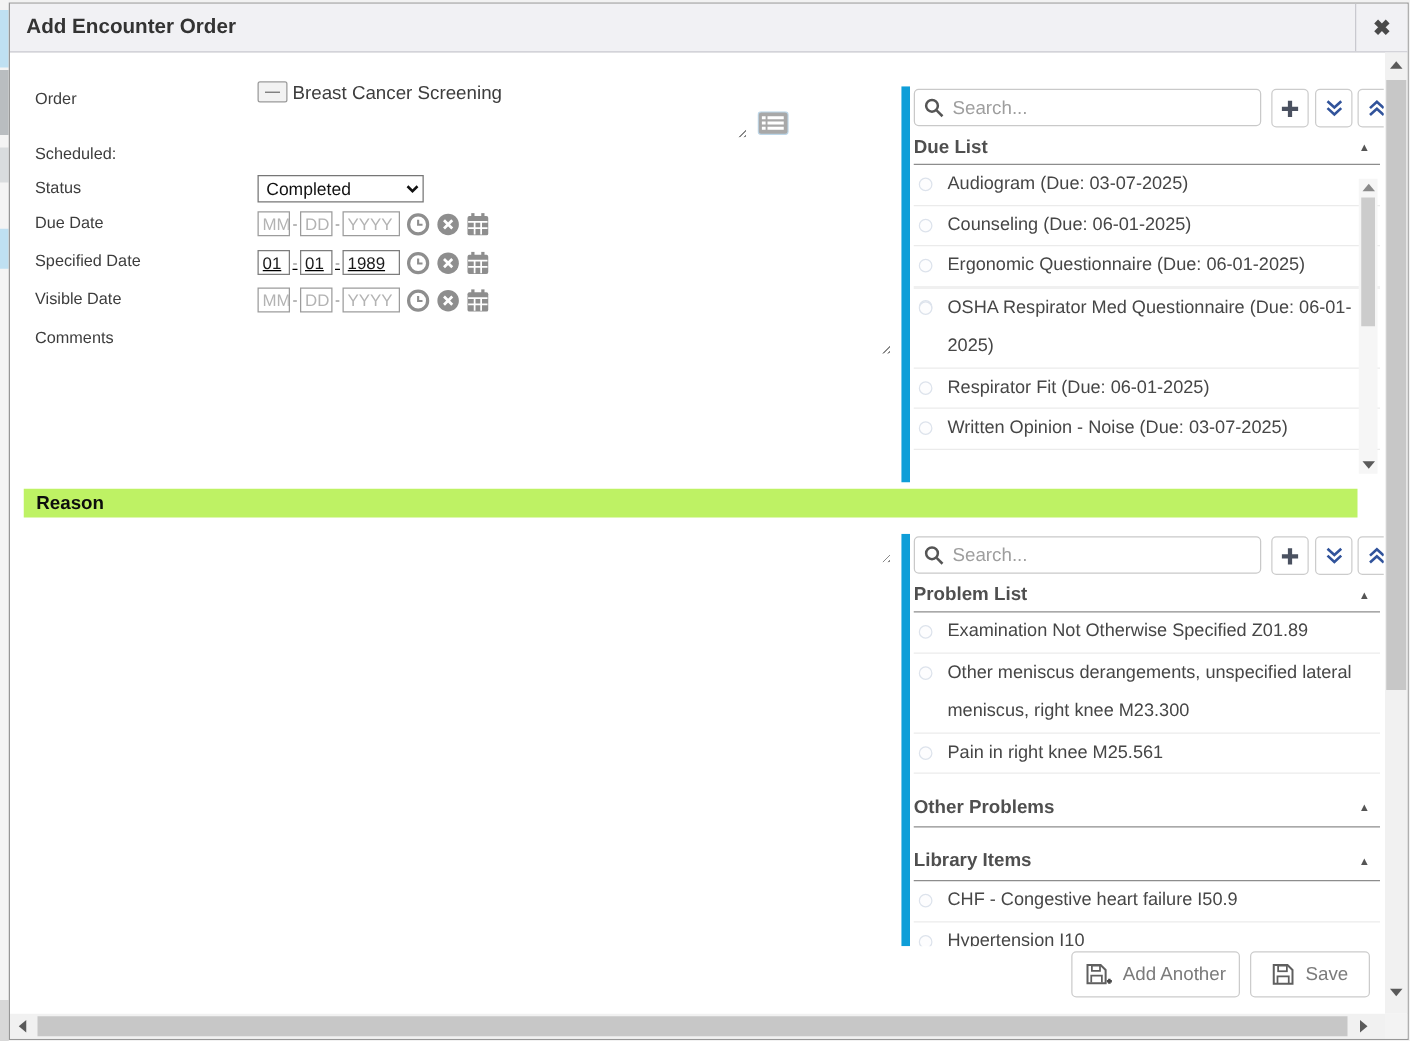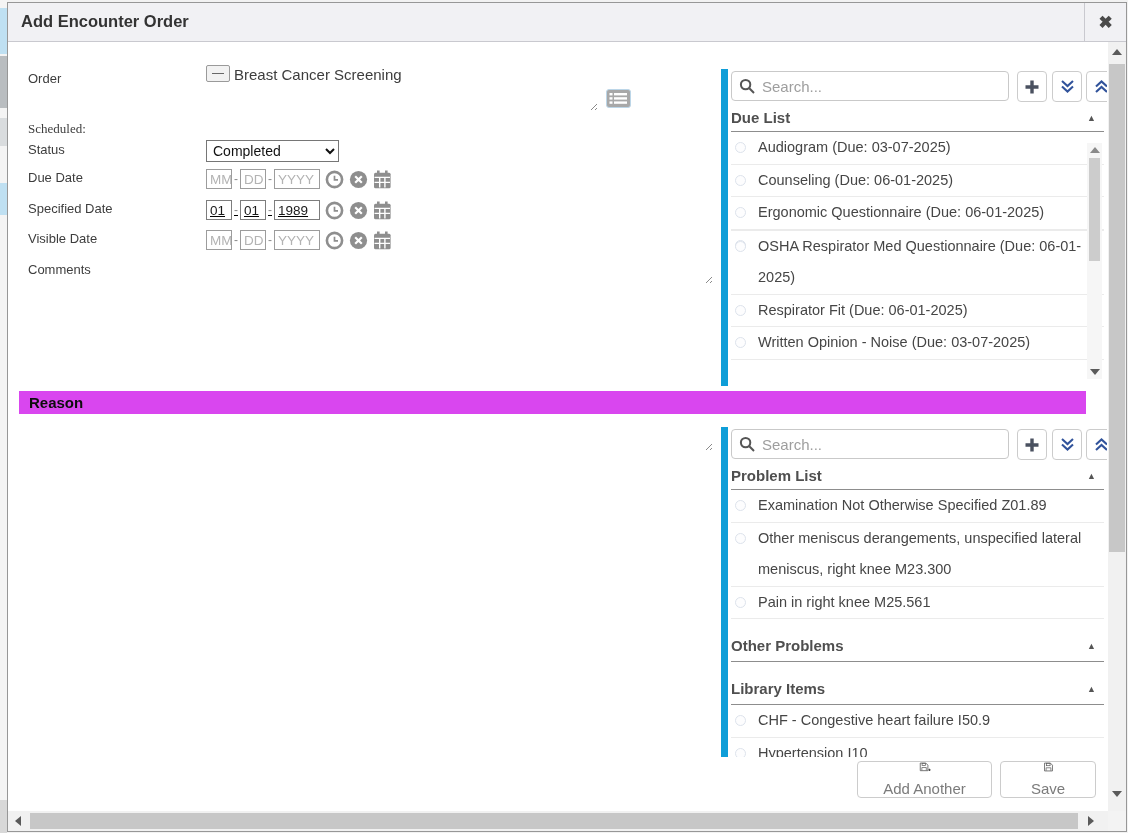--- a/index.html
+++ b/index.html
@@ -46,21 +46,21 @@
 
   .daterow { position:absolute; left:198px; height:22px; display:flex; align-items:center; }
   .dseg { height:20px; border:1px solid #9c9c9c; font-size:13.5px; text-align:left; padding-left:3px;
     font-family:"Liberation Sans",sans-serif; color:#1a1a1a; outline:none; }
   .dseg::placeholder { color:#b3b3b3; }
   .w-mm { width:26px; } .w-dd { width:26px; } .w-yy { width:46px; }
   .dsep { color:#8a8a8a; font-size:12px; margin:0 2px; }
   .dicon { margin-left:5px; width:19px; height:19px; display:inline-flex; cursor:pointer; }
 
   .reasonband { position:absolute; left:11px; top:388px; width:1067px; height:23px;
-    background:#d946ef; }
+    background:#bef264; }
   .reasonband span { font-size:15px; font-weight:bold; color:#0d0d0d; line-height:23px; padding-left:10px; display:inline-block; }
 
   
   .panel { position:absolute; left:713px; width:386px; background:#fff; overflow:hidden; }
   .bluebar { position:absolute; left:0; top:0; bottom:0; width:7px; }
   .searchwrap { position:absolute; left:10px; top:2px; width:278px; height:30px; }
   .searchwrap input { width:100%; height:100%; border:1px solid #c9c9c9; border-radius:4px;
     padding:0 6px 0 30px; font-size:15px; font-family:"Liberation Sans",sans-serif; outline:none; color:#333; }
   .searchwrap input::placeholder { color:#9e9e9e; }
   .searchwrap svg { position:absolute; left:8px; top:7px; }
@@ -82,21 +82,21 @@
   .innerscroll .thumb { position:absolute; left:2px; right:2px; top:15px; height:103px; background:#cccccc; }
   .tri { width:0; height:0; position:absolute; }
   .tri-up    { border-left:5px solid transparent; border-right:5px solid transparent; border-bottom:6px solid #5a5a5a; }
   .tri-down  { border-left:5px solid transparent; border-right:5px solid transparent; border-top:6px solid #5a5a5a; }
   .tri-left  { border-top:5px solid transparent; border-bottom:5px solid transparent; border-right:6px solid #5a5a5a; }
   .tri-right { border-top:5px solid transparent; border-bottom:5px solid transparent; border-left:6px solid #5a5a5a; }
 
   
   .fbtn { position:absolute; top:758px; height:37px; background:#fff; border:1px solid #ccc;
     border-radius:4px; color:#7b7b7b; font-size:15px; display:flex; align-items:center;
-    justify-content:center; gap:8px; cursor:pointer;flex-direction:column; }
+    justify-content:center; gap:8px; cursor:pointer; }
 
   
   .vscroll { position:absolute; top:39px; right:0; width:18px; height:769px; background:#f1f1f1; }
   .vscroll .thumb { position:absolute; left:1px; right:1px; top:22px; height:488px; background:#c7c7c7; }
   .hscroll { position:absolute; left:0; bottom:0; height:20px; width:1100px; background:#f1f1f1; }
   .hscroll .thumb { position:absolute; top:2px; bottom:2px; left:22px; width:1048px; background:#c7c7c7; }
   .corner { position:absolute; right:0; bottom:0; width:18px; height:20px; background:#f3f3f3; }
 </style>
 </head>
 <body>
@@ -114,21 +114,21 @@
   <div class="dialog">
 
     <div class="titlebar">
       <div class="title">Add Encounter Order</div>
       <div class="closebtn">
         <span>✖</span>
       </div>
     </div>
 
     <div class="flabel" style="top:66px;">Order</div>
-    <div class="flabel" style="top:116px;font-family:Liberation Serif, serif;">Scheduled:</div>
+    <div class="flabel" style="top:110px;">Scheduled:</div>
     <div class="flabel" style="top:137px;">Status</div>
     <div class="flabel" style="top:165px;">Due Date</div>
     <div class="flabel" style="top:196px;">Specified Date</div>
     <div class="flabel" style="top:226px;">Visible Date</div>
     <div class="flabel" style="top:257px;">Comments</div>
 
     <div class="minusbtn">—</div>
     <div class="ordertext">Breast Cancer Screening</div>
     <span class="iwrap" style="left:198px;top:84px;width:392px;height:24px;">
       <input class="border-dark" value="" style="">

